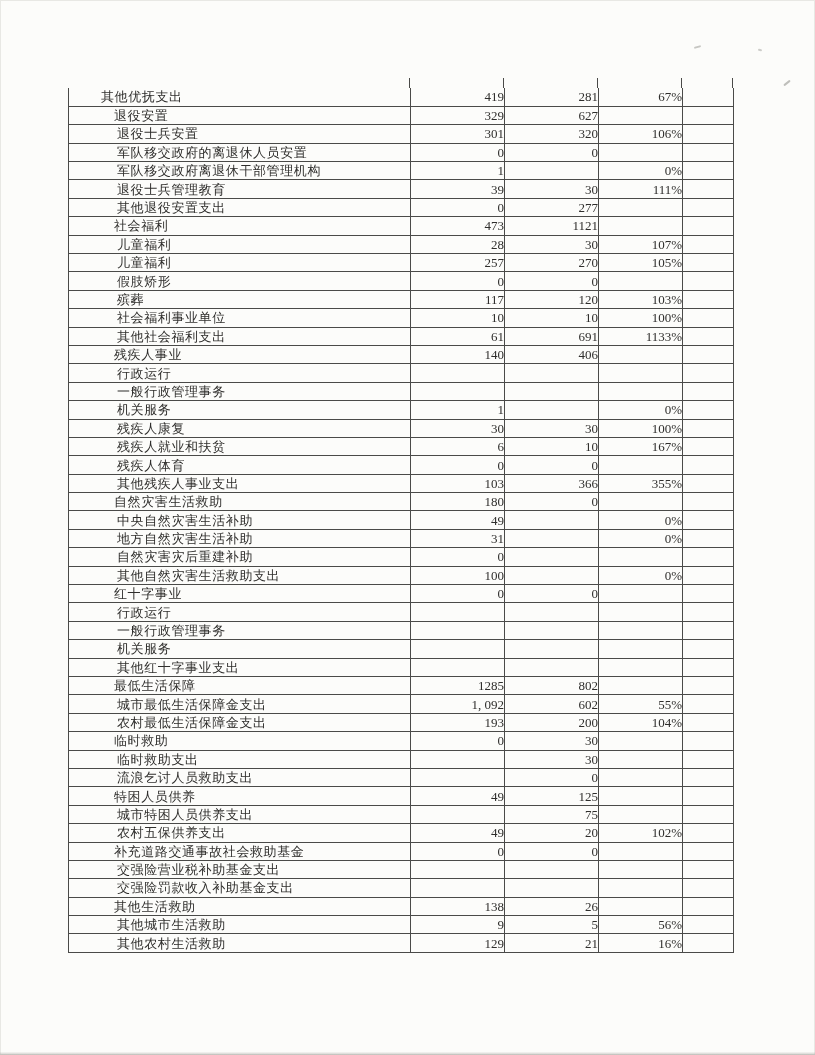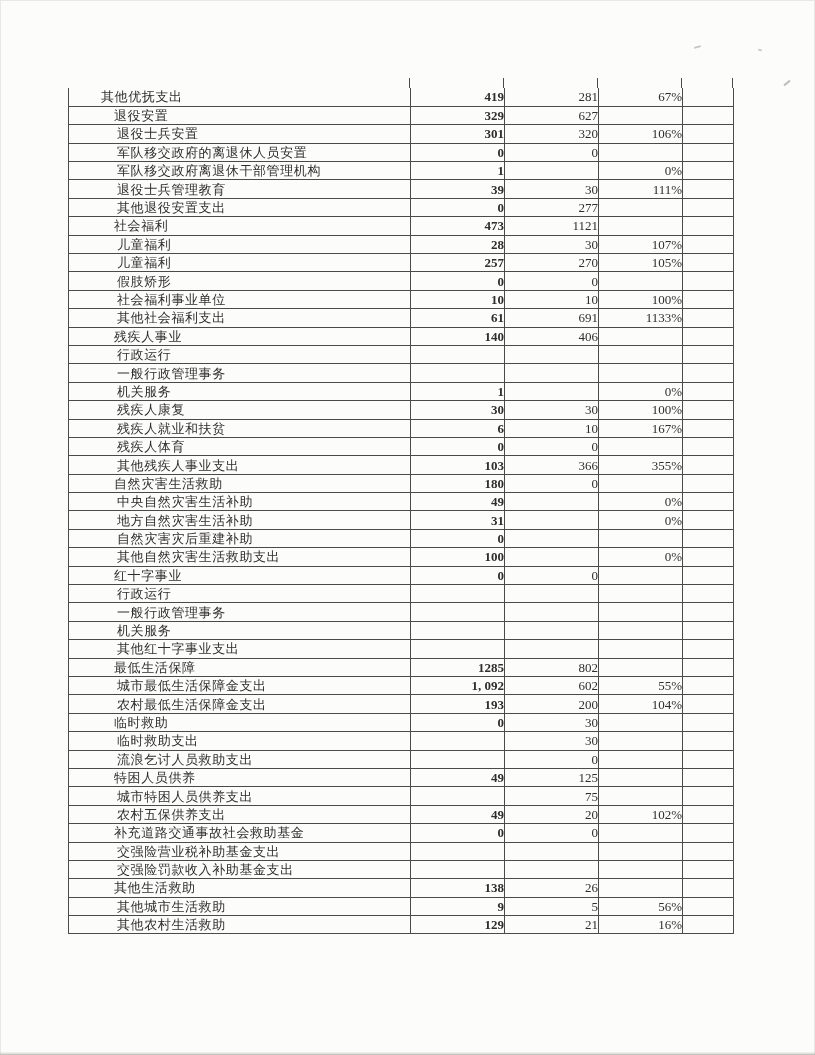--- a/index.html
+++ b/index.html
@@ -30,21 +30,21 @@
     line-height: 17px;
     color: #2f2e2c;
     overflow: hidden;
     white-space: nowrap;
   }
   table.budget tr:first-child td { border-top: none; padding-left: 32px; }
   td.c-label { text-align: left; letter-spacing: 0.6px; }
   tr.indent-1 td.c-label { padding-left: 45px; }
   tr.indent-2 td.c-label { padding-left: 48px; }
   td.c-v { text-align: right; font-size: 13.2px; }
-  td.c-v1 { padding-right: 15px; font-weight: bold; }
+  td.c-v1 { padding-right: 15px; }
   td.c-v2 { padding-right: 13px; }
   td.c-v3 { padding-right: 4px; }
   
   .col-stub {
     position: absolute;
     top: 78px;
     width: 1px;
     height: 10px;
     background: #4a4a48;
   }
@@ -152,20 +152,27 @@
       <td class="c-v4"></td>
     </tr>
         <tr class="indent-2">
       <td class="c-label">假肢矫形</td>
       <td class="c-v c-v1">0</td>
       <td class="c-v c-v2">0</td>
       <td class="c-v c-v3"></td>
       <td class="c-v4"></td>
     </tr>
         <tr class="indent-2">
+      <td class="c-label">殡葬</td>
+      <td class="c-v c-v1">117</td>
+      <td class="c-v c-v2">120</td>
+      <td class="c-v c-v3">103%</td>
+      <td class="c-v4"></td>
+    </tr>
+        <tr class="indent-2">
       <td class="c-label">社会福利事业单位</td>
       <td class="c-v c-v1">10</td>
       <td class="c-v c-v2">10</td>
       <td class="c-v c-v3">100%</td>
       <td class="c-v4"></td>
     </tr>
         <tr class="indent-2">
       <td class="c-label">其他社会福利支出</td>
       <td class="c-v c-v1">61</td>
       <td class="c-v c-v2">691</td>

